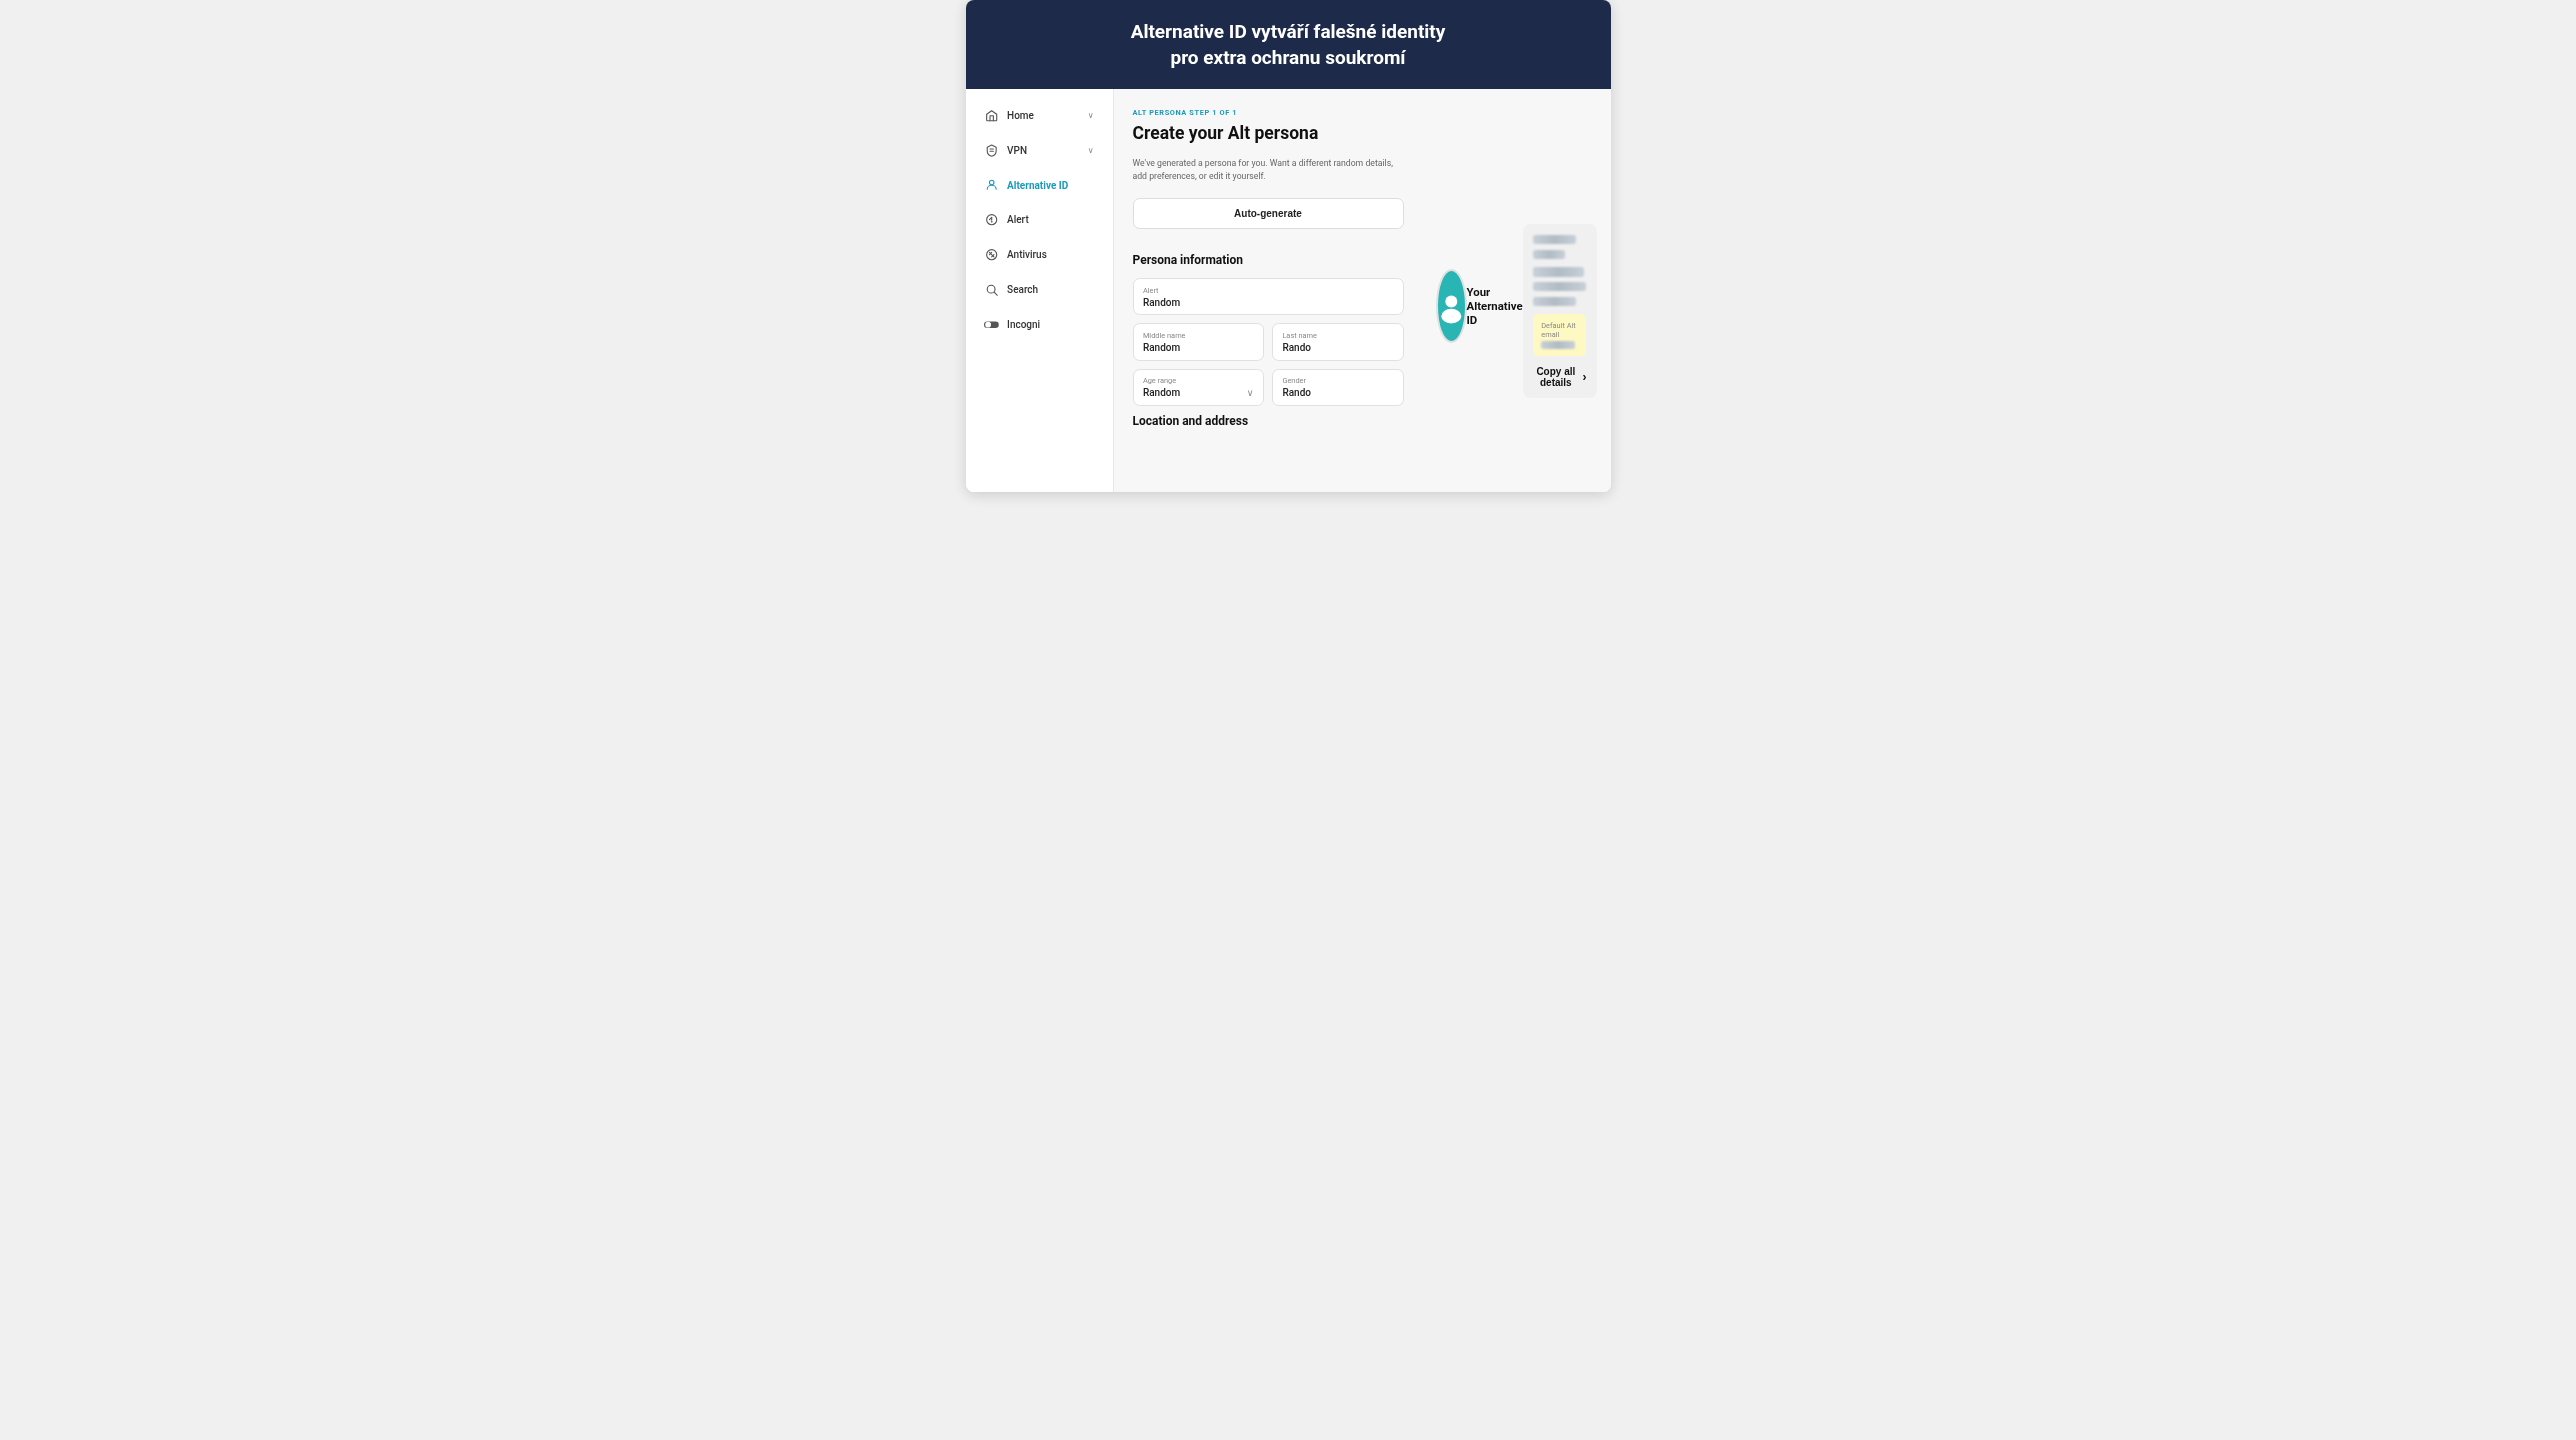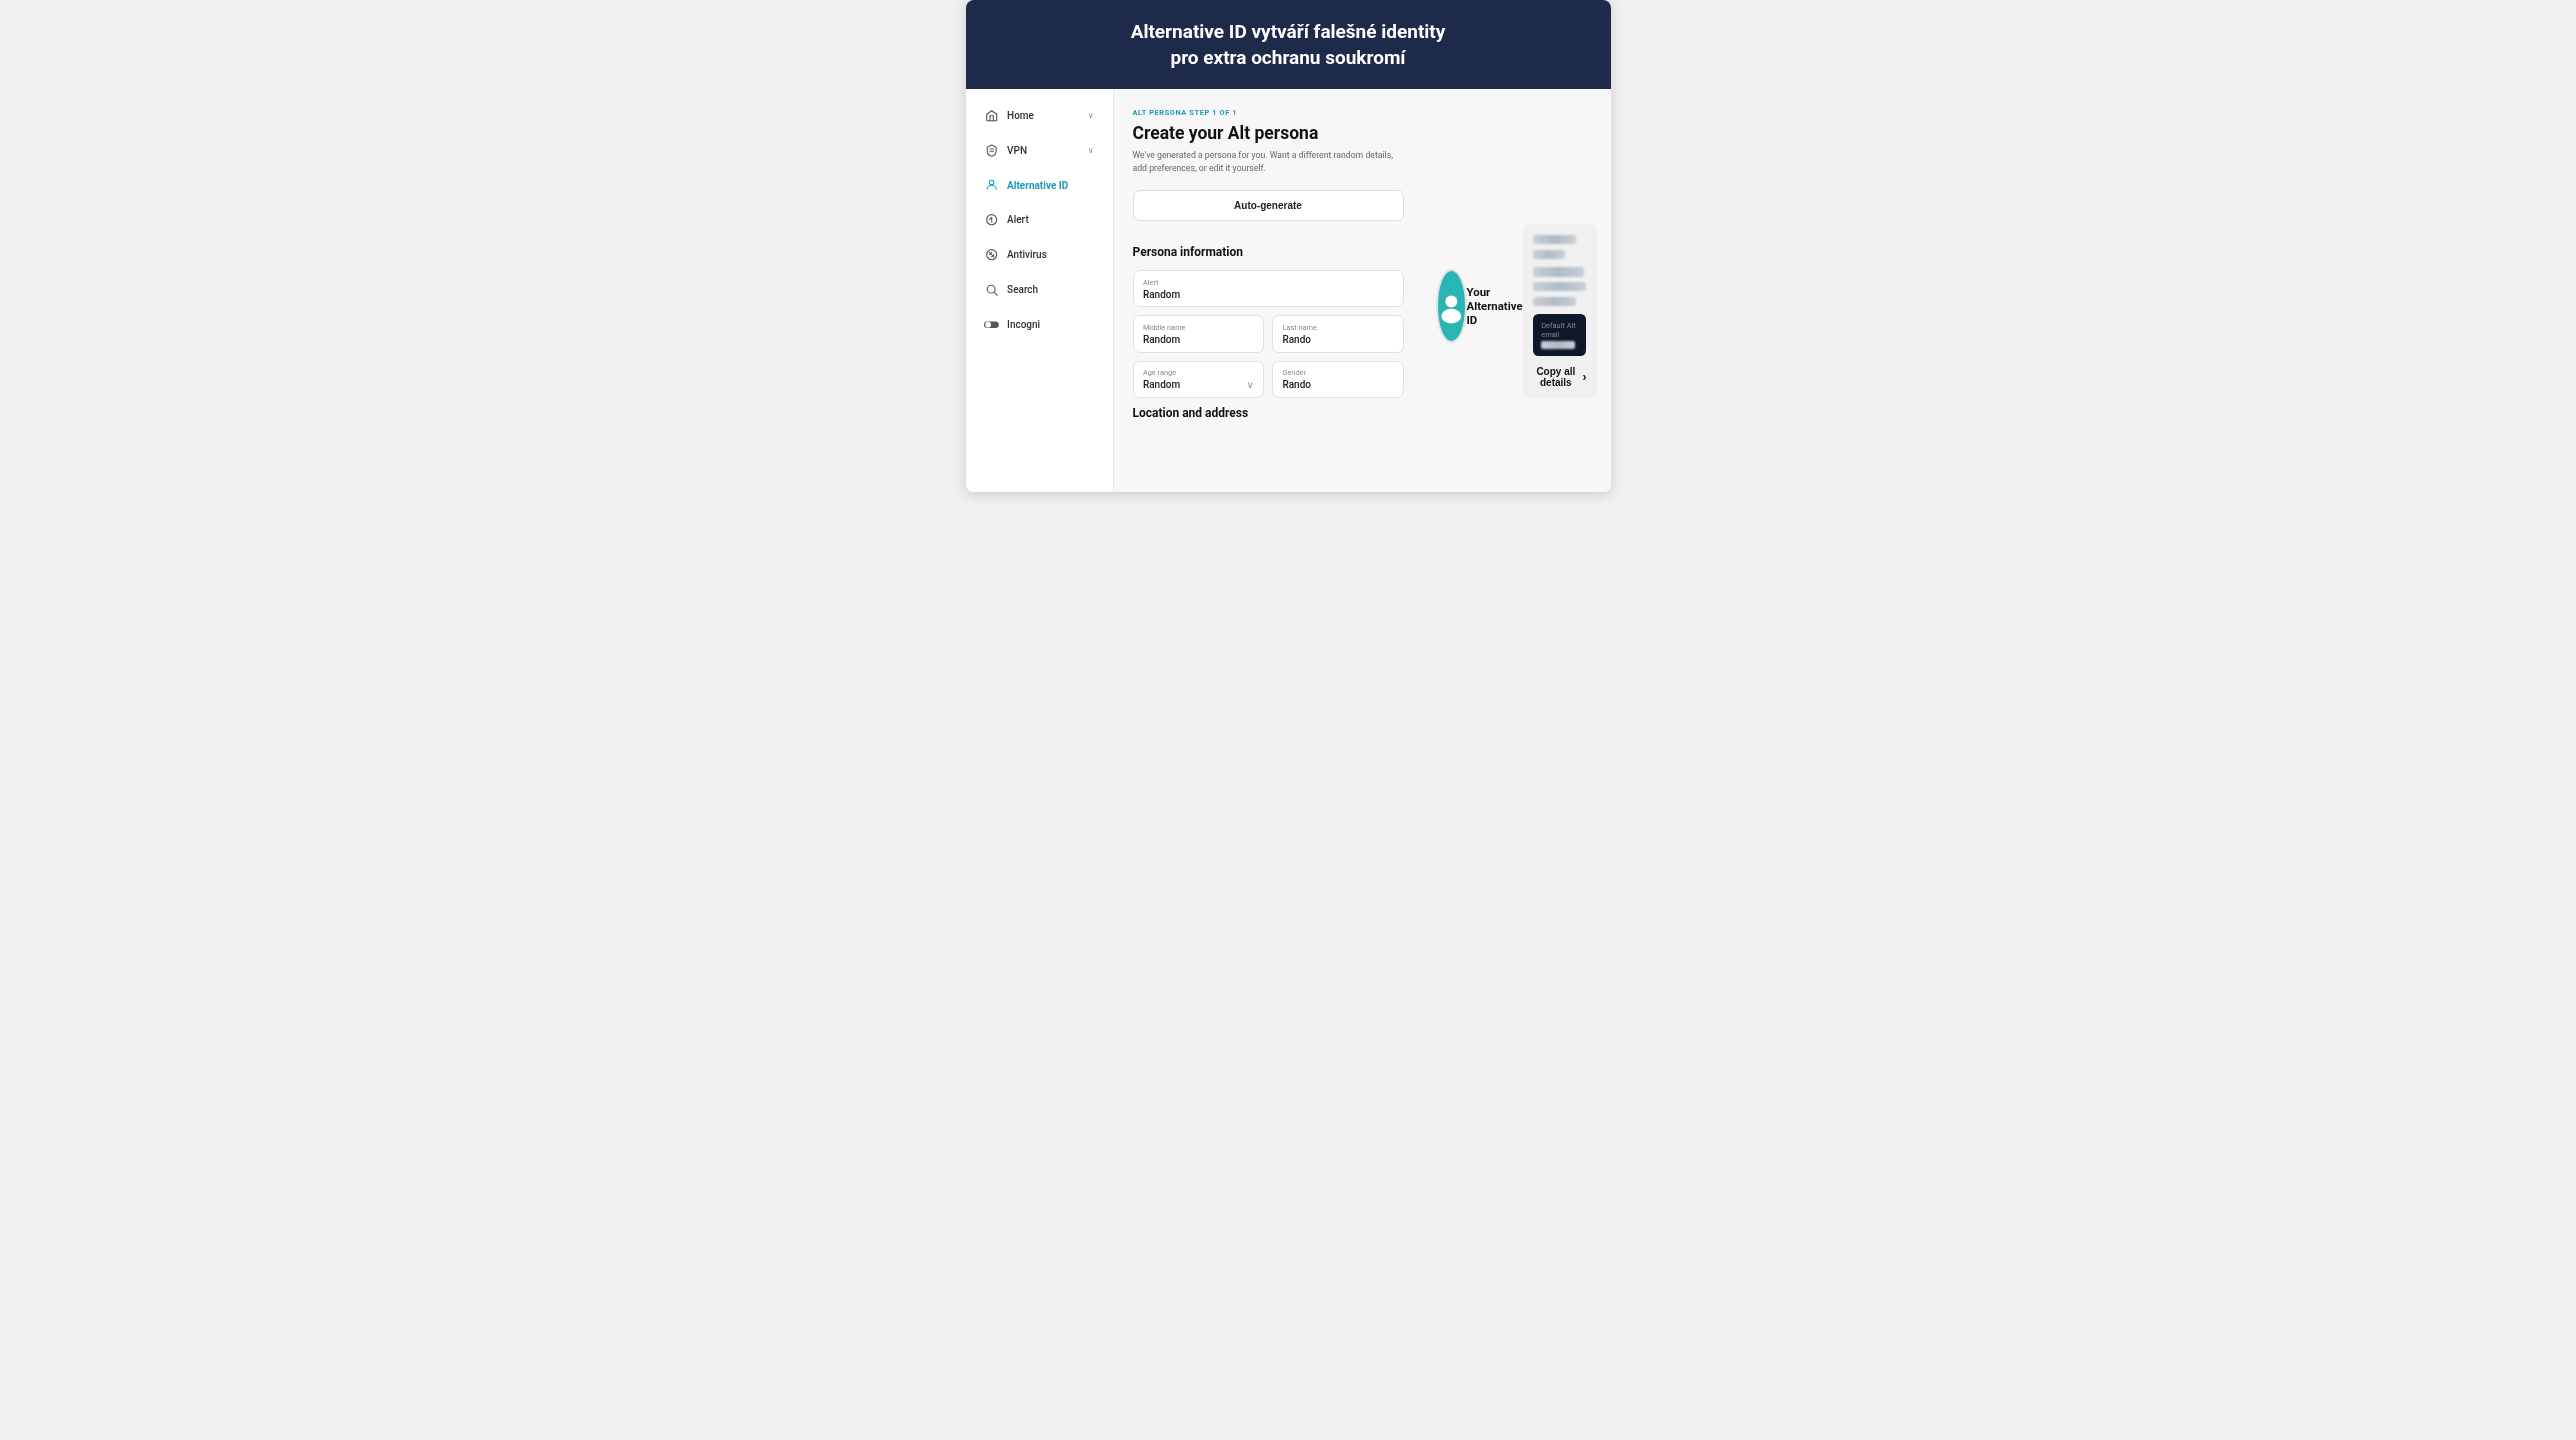--- a/index.html
+++ b/index.html
@@ -97,21 +97,21 @@
       font-weight: 700;
       letter-spacing: 0.08em;
       text-transform: uppercase;
       margin-bottom: 5.4px;
     }
 
     .form-title {
       font-size: 17.5px;
       font-weight: 700;
       color: #111;
-      margin-bottom: 6px;
+      margin-bottom: 14px;
     }
 
     .form-subtitle {
       font-size: 8.7px;
       color: #666;
       margin-bottom: 14.8px;
       line-height: 1.5;
     }
 
     .auto-generate-btn {
@@ -225,21 +225,21 @@
       margin-bottom: 5.4px;
       filter: blur(1.3px);
     }
 
     .blurred-line.short { width: 60%; }
     .blurred-line.medium { width: 80%; }
     .blurred-line.long { width: 95%; }
     .blurred-line.full { width: 100%; }
 
     .email-field-container {
-      background: #0f172a;
+      background: #fef9c3;
       border-radius: 5.4px;
       padding: 6.7px 8px;
       margin-top: 8px;
       margin-bottom: 2.7px;
     }
 
     .email-label {
       font-size: 7.4px;
       color: #888;
       margin-bottom: 2.7px;

